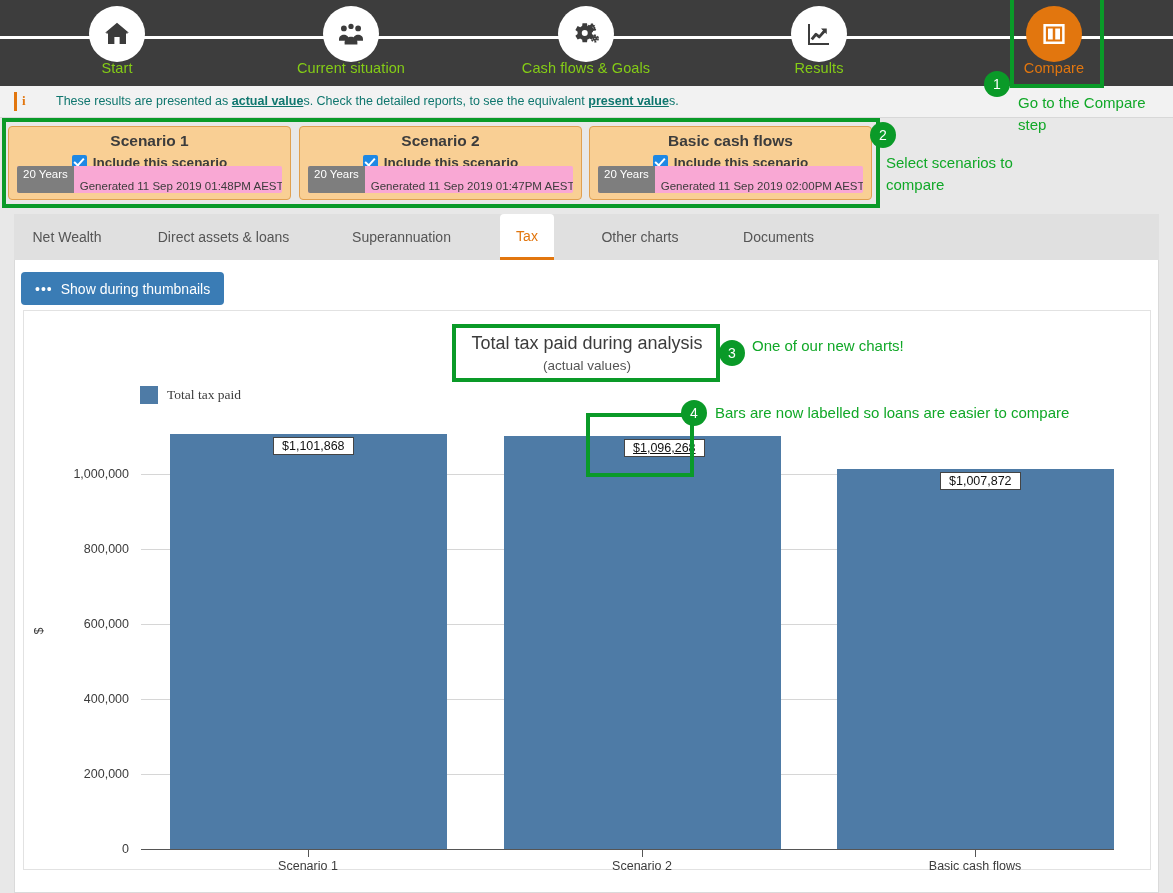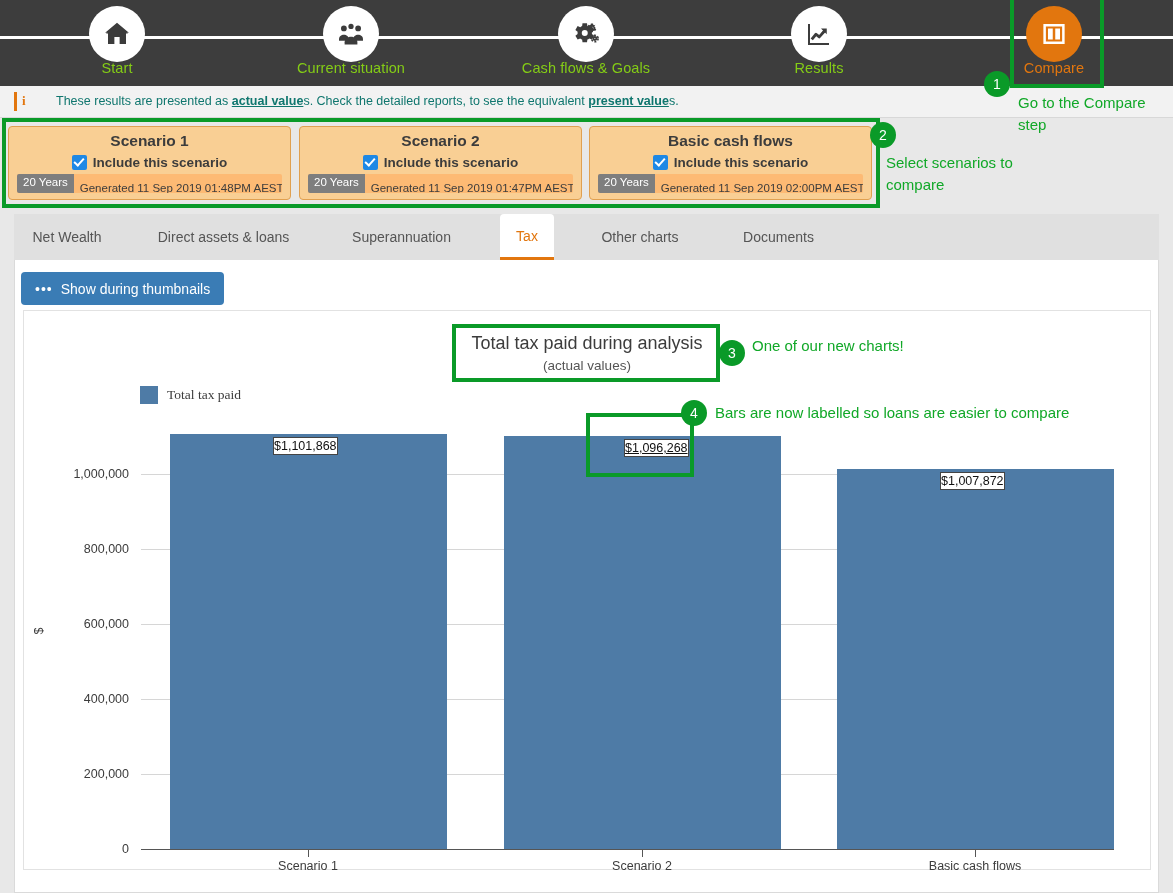--- a/index.html
+++ b/index.html
@@ -84,30 +84,30 @@
     display: inline-block; vertical-align: -3px; margin-right: 6px;
     width: 15px; height: 15px; border-radius: 2px; background: #1e88e5;
     position: relative;
   }
   .sc-check::after {
     content: ""; position: absolute; left: 4px; top: 1px;
     width: 4px; height: 8px; border: solid #fff;
     border-width: 0 2px 2px 0; transform: rotate(42deg);
   }
   .sc-meta {
-    position: absolute; left: 8px; right: 8px; bottom: 6px; height: 19px;
-    background: #fdba74; border-radius: 2px; overflow: hidden;
+    position: absolute; left: 8px; right: 8px; bottom: 6px; height: 27px;
+    background: #f9a8d4; border-radius: 2px; overflow: hidden;
     display: flex; align-items: stretch;
   }
   .sc-years {
     background: #7e7e7e; color: #ffffff; font-size: 11.5px;
     padding: 2px 6px 0 6px; white-space: nowrap;
   }
   .sc-gen {
-    color: #3c3c3c; font-size: 11.5px; padding: 8px 0 0 6px; white-space: nowrap;
+    color: #3c3c3c; font-size: 11.5px; padding: 14px 0 0 6px; white-space: nowrap;
   }
 
   
   .ann-badge {
     position: absolute; width: 26px; height: 26px; border-radius: 50%;
     background: #0a9a28; color: #ffffff; font-size: 14px;
     display: flex; align-items: center; justify-content: center;
     z-index: 40;
   }
   .ann-text {
@@ -179,21 +179,21 @@
   #legend-label { font-size: 13.5px; color: #3c3c3c; }
   #plot { position: absolute; left: 0; top: 0; width: 1128px; height: 560px; }
   .ytick {
     position: absolute; right: 0; width: 100px; text-align: right;
     font-size: 12.5px; color: #3c3c3c;
   }
   .gridline { position: absolute; height: 1px; background: #d6d6d6; }
   .bar { position: absolute; background: #4e7ba6; }
   .barlabel {
     position: absolute; background: #ffffff; border: 1px solid #444444;
-    font-size: 12.5px; color: #111111; padding: 1px 0;
+    font-size: 12.5px; color: #111111; padding: 1px 8px;
     white-space: nowrap;
   }
   .xtick { position: absolute; width: 1px; background: #555555; }
   .xlabel {
     position: absolute; text-align: center; font-size: 12.5px; color: #3c3c3c;
   }
   #axis-x { position: absolute; height: 1px; background: #555555; }
   #ylabel-dollar {
     position: absolute; font-size: 12.5px; color: #3c3c3c;
     transform: rotate(-90deg); transform-origin: center center;

